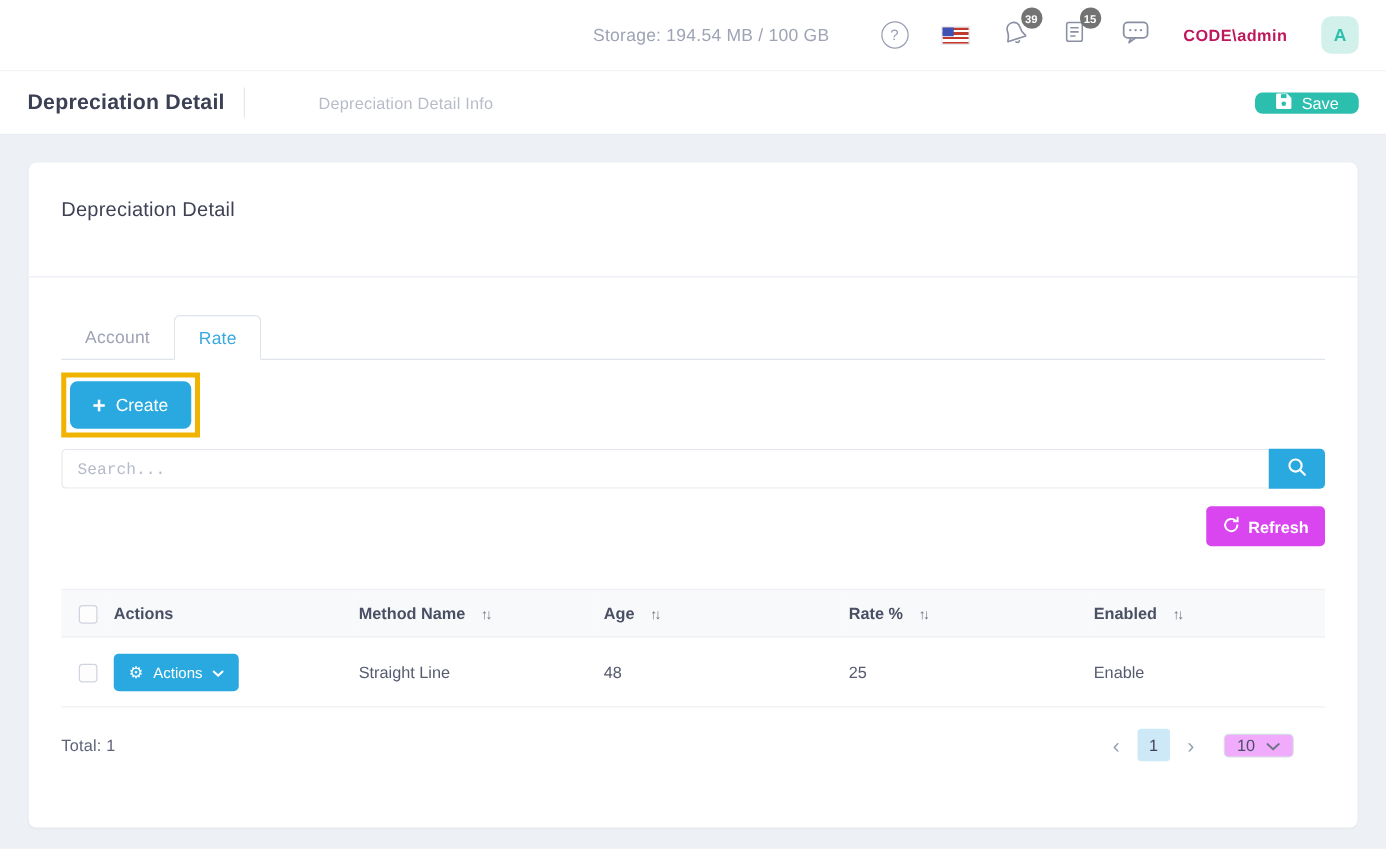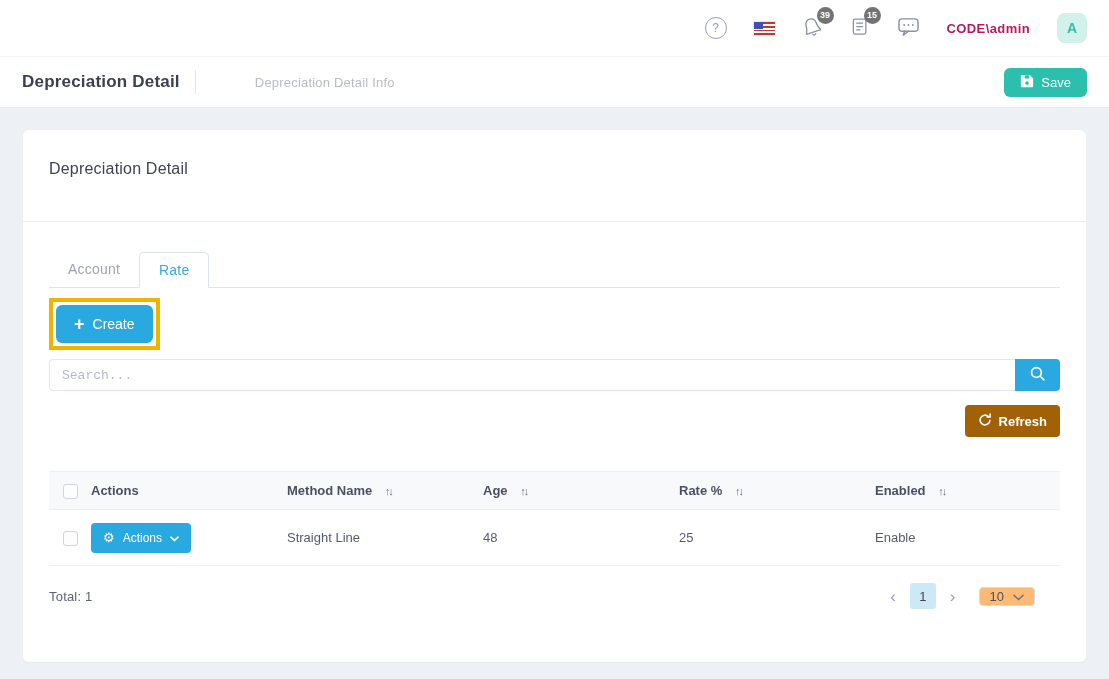--- a/index.html
+++ b/index.html
@@ -39,21 +39,21 @@
   }
   
   .pageheader {
     height:51px; background:#fff; border-bottom:1px solid #ebedf3;
     display:flex; align-items:center; padding:0 22px;
   }
   .page-title { font-size:17px; font-weight:bold; color:#3b4054; letter-spacing:.2px; }
   .ph-divider { width:1px; height:24px; background:#e4e6ef; margin:0 15px; }
   .breadcrumb { font-size:13px; color:#b8bcc8; flex:1; letter-spacing:.2px;padding-left:44px; }
   .save-btn {
-    background:#2cbfae; color:#fff; border:none; border-radius:6px; height:29px;
+    background:#2cbfae; color:#fff; border:none; border-radius:6px; height:17px;
     padding:0 16px; font-size:13px; display:flex; align-items:center; gap:7px;
     cursor:pointer; font-family:inherit;
   }
   
   .content { padding:22px 23px 17px; }
   .card { background:#fff; border-radius:6px; height:532px; box-shadow:0 1px 2px rgba(40,50,70,.04); }
   .card-header { height:92px; padding:30px 26px 0; border-bottom:1px solid #ebedf3; }
   .card-title { font-size:16px; color:#3f4254; font-weight:500; letter-spacing:.2px; }
   .card-body { padding:0 26px; }
   
@@ -78,21 +78,21 @@
     border-radius:4px 0 0 4px; padding:0 12px; font-size:13px; color:#5f6379;
     outline:none; font-family:Liberation Mono, monospace;
   }
   .search-input::placeholder { color:#b5bac8; }
   .search-btn {
     width:45px; height:32px; background:#29a9e0; border:none; border-radius:0 4px 4px 0;
     display:flex; align-items:center; justify-content:center; cursor:pointer;
   }
   .refresh-row { display:flex; justify-content:flex-end; margin-top:14px; }
   .refresh-btn {
-    background:#a16207; color:#fff; border:none; border-radius:4px; height:32px;
+    background:#d946ef; color:#fff; border:none; border-radius:4px; height:32px;
     padding:0 13px; font-size:13px; font-weight:bold; display:flex; align-items:center; gap:7px;
     cursor:pointer; font-family:inherit;
   }
   
   .table-wrap { margin-top:34px; }
   table { width:100%; border-collapse:collapse;margin-top:34px; }
   thead tr { background:#f8f9fb; border-top:1px solid #eef0f4; border-bottom:1px solid #eef0f4; }
   th { font-size:13px; color:#4a5064; font-weight:600; text-align:left; height:38px; padding:0 4px; cursor:pointer; }
   td { font-size:13px; color:#555b6e; height:56px; padding:0 4px; border-bottom:1px solid #eef0f4; }
   .check-col { width:38px; padding-left:14px; }
@@ -112,28 +112,29 @@
   .total { font-size:13px; color:#5f6379; letter-spacing:.2px; }
   .pagination { display:flex; align-items:center; gap:9px; margin-right:25px; }
   .page-arrow { color:#9aa0b4; font-size:17px; cursor:pointer; padding:0 5px; line-height:1; }
   .page-num {
     width:26px; height:26px; background:#cde9f8; color:#43425d; border-radius:3px;
     display:flex; align-items:center; justify-content:center; font-size:13px; cursor:pointer;
   }
   .page-size {
     border:1px solid #d7dbe4; border-radius:4px; height:19px; padding:0 10px;
     display:flex; align-items:center; gap:9px; font-size:13px; color:#4a5064;
-    margin-left:9px; cursor:pointer; background:#fdba74;
+    margin-left:9px; cursor:pointer; background:#f0abfc;
   }
   .bell-rot { transform:rotate(-18deg); }
 </style>
 </head>
 <body>
 
 <div class="topbar">
+  <span class="storage">Storage: 194.54 MB / 100 GB</span>
 
   <div class="icon-btn">
     <span class="help-circle">?</span>
   </div>
 
   <div class="icon-btn">
     <span class="flag"></span>
   </div>
 
   <div class="icon-btn">

